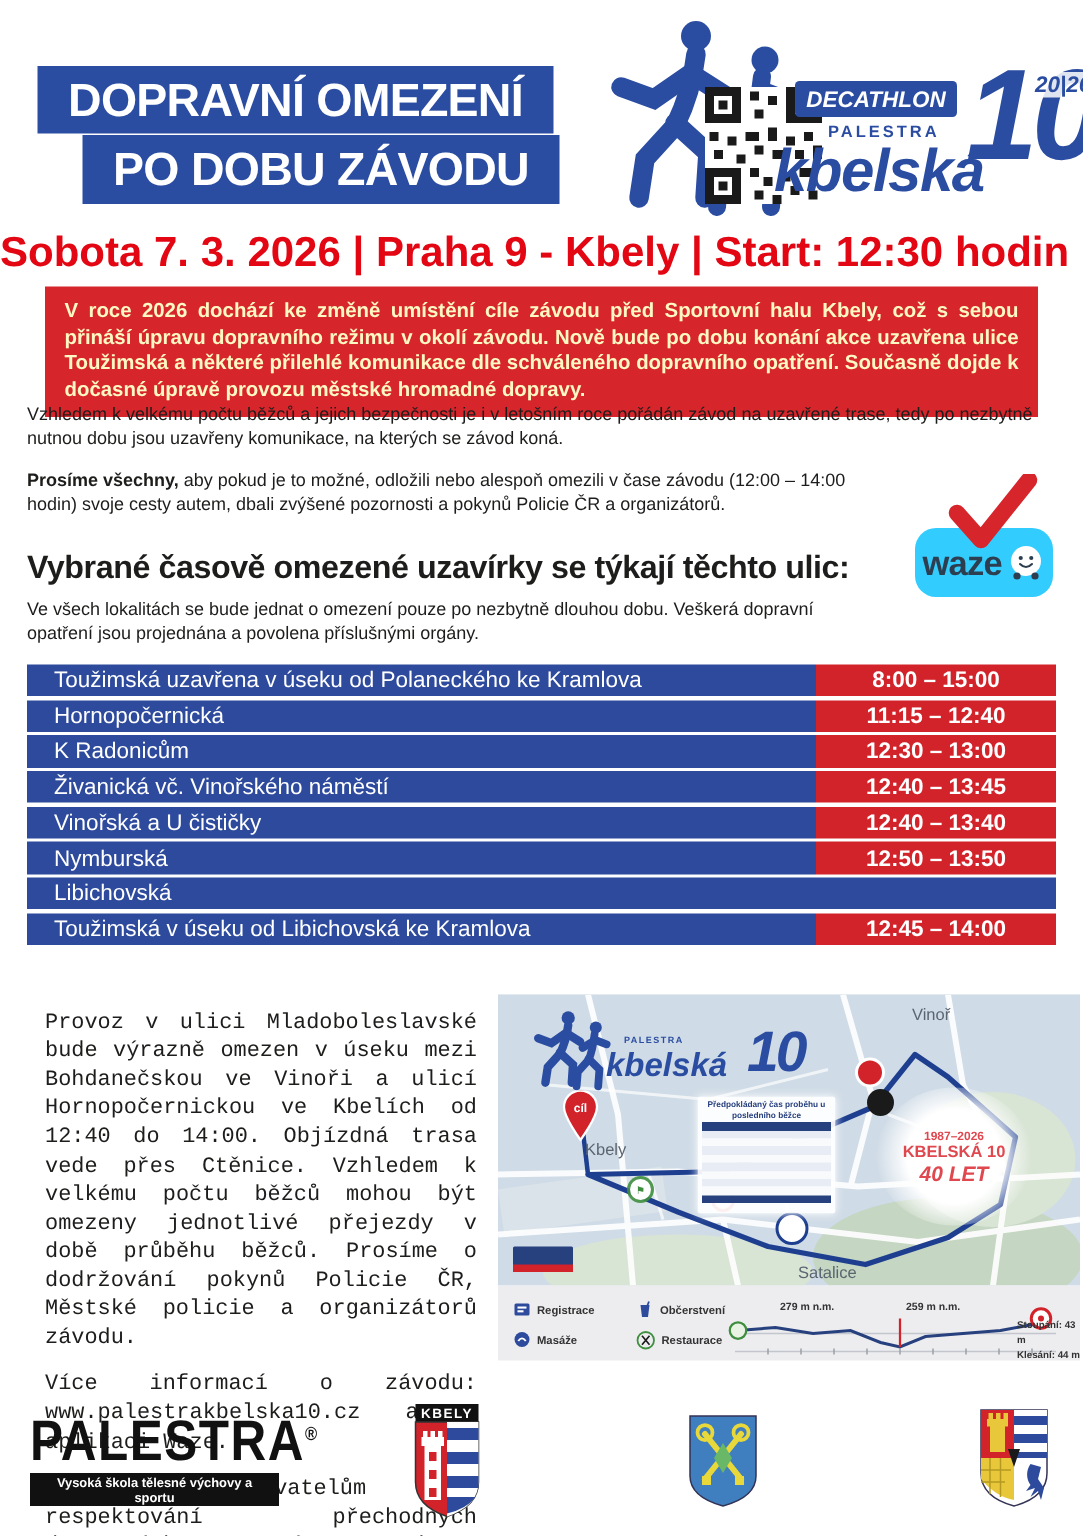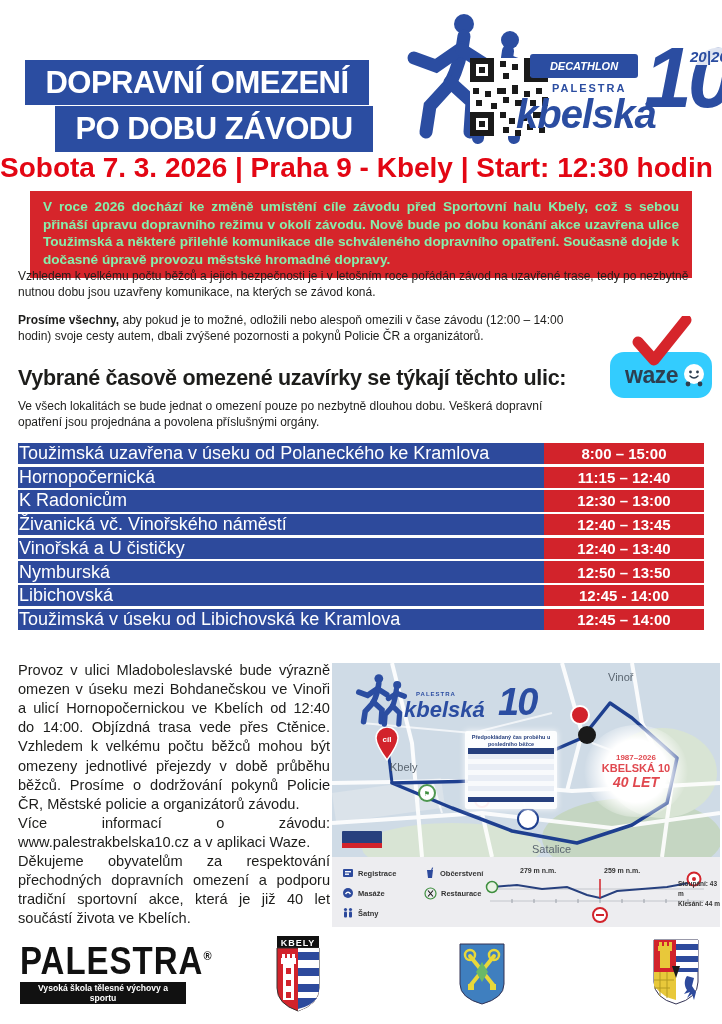--- a/index.html
+++ b/index.html
@@ -2,63 +2,63 @@
 <html><head>
 <meta charset="utf-8">
 <style>
   html,body{margin:0;padding:0;background:#888;}
   .page{position:relative;width:722px;height:1024px;background:#ffffff;margin:0 auto;
         font-family:"Liberation Sans",sans-serif;overflow:hidden;color:#1d1d1b;}
   .abs{position:absolute;}
 
   
   .title-box{background:#2b4da1;color:#fff;font-weight:800;display:flex;align-items:center;justify-content:center;
-             font-size:31px;letter-spacing:-0.5px;white-space:nowrap;margin-top:16px;}
+             font-size:31px;letter-spacing:-0.5px;white-space:nowrap;}
   .box1{left:25px;top:44px;width:344px;height:45px;}
   .box2{left:55px;top:90px;width:318px;height:46px;}
 
   .logo{left:392px;top:6px;width:316px;height:148px;}
   .logo .decathlon{position:absolute;left:138px;top:48px;width:108px;height:24px;background:#2b4da1;border-radius:3px;
-        color:#fff;font-weight:800;font-style:italic;font-size:11px;display:flex;align-items:center;justify-content:center;}
+        color:#fff;font-weight:800;font-style:italic;font-size:15px;display:flex;align-items:center;justify-content:center;}
   .logo .palestra{position:absolute;left:160px;top:76px;color:#2b4da1;font-weight:700;font-size:11px;letter-spacing:2px;}
   .logo .kbelska{position:absolute;left:124px;top:86px;color:#2b4da1;font-weight:800;font-style:italic;font-size:40px;letter-spacing:-1px;}
   .logo .ten{position:absolute;left:252px;top:28px;color:#2b4da1;font-weight:800;font-style:italic;font-size:86px;line-height:1;letter-spacing:-4px;}
   .logo .year{position:absolute;left:296px;top:42px;color:#2b4da1;background:rgba(255,255,255,.85);border-radius:2px;
         font-weight:800;font-style:italic;font-size:15px;padding:0 2px;letter-spacing:0px;}
 
   .date-line{left:0;top:152px;width:692px;text-align:center;color:#e30613;font-weight:800;font-size:28px;white-space:nowrap;}
 
-  .alert{left:30px;top:191px;width:636px;background:#d6252b;color:#86efac;font-weight:700;font-size:13.6px;
+  .alert{left:30px;top:191px;width:636px;background:#d6252b;color:#fef9c3;font-weight:700;font-size:13.6px;
          line-height:1.3;text-align:justify;padding:7px 13px 9px 13px;}
 
   .para{font-size:12px;line-height:1.33;color:#1d1d1b;}
   .p1{left:18px;top:269px;width:688px;}
   .p2{left:18px;top:313px;width:575px;}
   .heading{left:18px;top:366px;width:600px;font-size:21.5px;font-weight:800;letter-spacing:-0.3px;}
   .p3{left:18px;top:399px;width:560px;}
 
   
   .waze{left:606px;top:318px;width:100px;height:86px;}
   .waze .pill{position:absolute;left:4px;top:34px;width:92px;height:46px;background:#33ccfe;border-radius:14px;
-      display:flex;align-items:center;justify-content:center;gap:3px;padding-left:10px;}
+      display:flex;align-items:center;justify-content:center;gap:3px;}
   .waze .word{color:#2d3e50;font-weight:800;font-size:23px;letter-spacing:-0.5px;}
 
   
   .tbl{left:18px;top:443px;width:686px;}
   .trow{display:flex;margin-bottom:2.5px;height:21.2px;}
-  .street{flex:1;background:#2d4a9c;color:#fff;font-size:18px;display:flex;align-items:center;padding-left:1px;}
+  .street{flex:1;background:#2d4a9c;color:#fff;font-size:15px;display:flex;align-items:center;padding-left:18px;}
   .time{width:160px;background:#d2232b;color:#fff;font-weight:700;font-size:15px;display:flex;align-items:center;justify-content:center;}
 
   
   .detail{left:18px;top:661px;width:312px;font-size:14.6px;line-height:1.31;text-align:justify;}
-  .detail p{margin:0;}
+  .detail p{margin:12px;font-family:Liberation Mono, monospace;}
 
   
   .map{left:332px;top:663px;width:388px;height:194px;background:#cfdbe6;overflow:hidden;}
-  .legend{left:332px;top:857px;width:388px;height:70px;background:#ededf0;overflow:hidden;}
+  .legend{left:332px;top:857px;width:388px;height:50px;background:#ededf0;overflow:hidden;}
   .leg-item{position:absolute;display:flex;align-items:center;gap:4px;font-size:7.5px;color:#333;font-weight:700;}
   .maplogo-kbelska{font-weight:800;font-style:italic;color:#2b4da1;}
 
   .minitable{position:absolute;left:133px;top:68px;width:92px;height:78px;background:rgba(255,255,255,.93);
        border-radius:2px;box-shadow:0 0 6px rgba(255,255,255,.9);}
   .minitable .tt{font-size:5.5px;font-weight:800;color:#27407e;text-align:center;padding:3px 2px 1px 2px;line-height:1.2;}
   .stripe{height:5.4px;margin:0 3px;}
   .stripe.dark{background:#27407e;}
   .stripe.a{background:#e8edf5;}
   .stripe.b{background:#f8fafc;}
@@ -209,21 +209,20 @@
     <div class="trow">
         <div class="street">Vinořská a U čističky</div>
         <div class="time">12:40 – 13:40</div>
       </div>
     <div class="trow">
         <div class="street">Nymburská</div>
         <div class="time">12:50 – 13:50</div>
       </div>
     <div class="trow">
         <div class="street">Libichovská</div>
-        <div class="time">12:45 - 14:00</div>
       </div>
     <div class="trow">
         <div class="street">Toužimská v úseku od Libichovská ke Kramlova</div>
         <div class="time">12:45 – 14:00</div>
       </div>
   </div>
 
   <div class="abs detail">
     <p>Provoz v ulici Mladoboleslavské bude výrazně omezen v úseku mezi Bohdanečskou ve Vinoři a ulicí Hornopočernickou ve Kbelích od 12:40 do 14:00. Objízdná trasa vede přes Ctěnice. Vzhledem k velkému počtu běžců mohou být omezeny jednotlivé přejezdy v době průběhu běžců. Prosíme o dodržování pokynů Policie ČR, Městské policie a organizátorů závodu.</p>
     <p>Více informací o závodu: www.palestrakbelska10.cz a v aplikaci Waze.</p>

